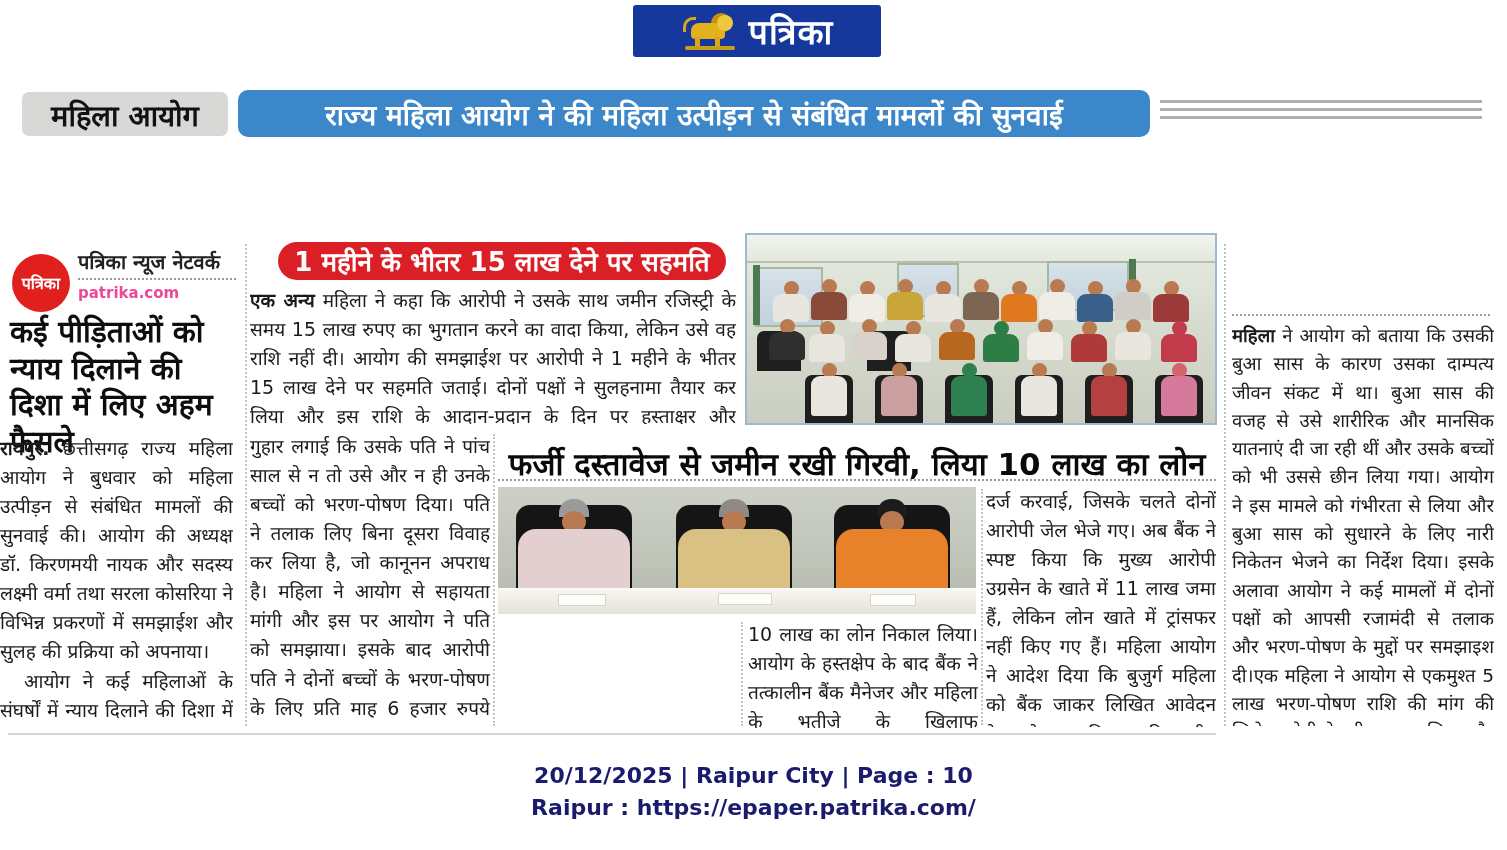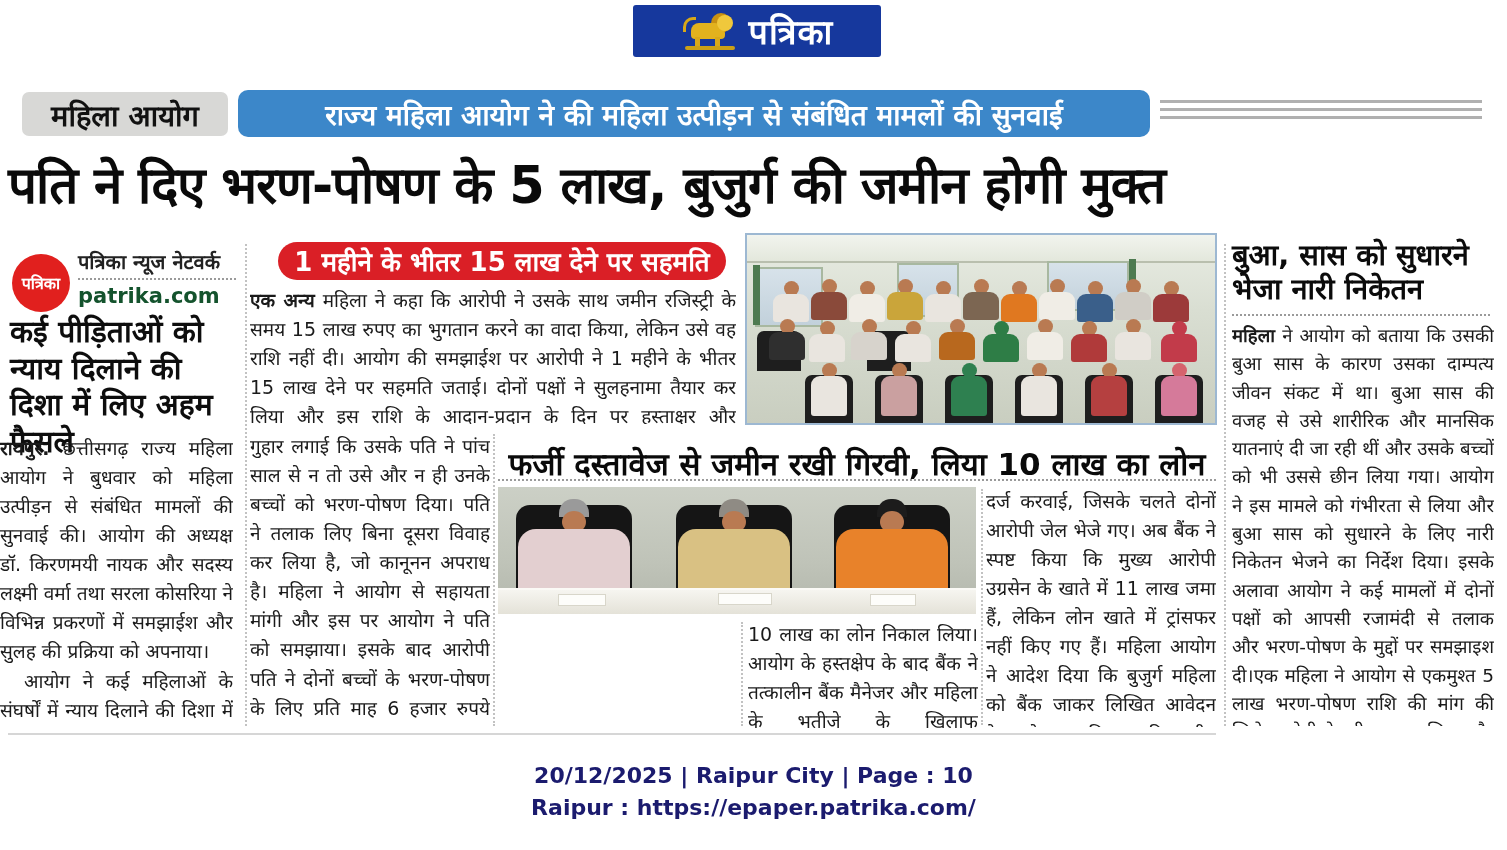--- a/index.html
+++ b/index.html
@@ -30,21 +30,21 @@
 
   
   .headline{left:8px;top:148px;width:1492px;font-size:51px;font-weight:bold;color:#0a0a0a;
             white-space:nowrap;letter-spacing:-1px;}
 
   
   .byline-badge{left:12px;top:254px;width:58px;height:58px;background:#e1201e;border-radius:50%;
                 display:flex;align-items:center;justify-content:center;color:#fff;font-size:16px;font-weight:bold;}
   .byline-net{left:78px;top:248px;width:165px;font-size:20px;font-weight:bold;color:#222;}
   .byline-rule{left:78px;top:278px;width:158px;border-top:2px dotted #9a9a9a;}
-  .byline-site{left:78px;top:284px;width:165px;font-size:21px;font-weight:bold;color:#14532d;}
+  .byline-site{left:78px;top:284px;width:165px;font-size:15px;font-weight:bold;color:#ec4899;}
 
   .subhead1{left:10px;top:314px;width:233px;font-size:30px;font-weight:bold;line-height:1.22;color:#0d0d0d;}
   .bodytext{font-size:19px;line-height:1.53;text-align:justify;color:#1a1a1a;}
   .lead-bold{font-weight:bold;}
   .col1-body{left:0;top:434px;width:233px;height:292px;overflow:hidden;}
 
   .vsep{border-left:2px dotted #c2c2c2;}
 
   
   .pill{left:278px;top:242px;width:448px;height:38px;background:#da1f26;border-radius:20px;
@@ -110,21 +110,20 @@
   </div>
 
   <div class="abs kicker-banner">राज्य महिला आयोग ने की महिला उत्पीड़न से संबंधित मामलों की सुनवाई</div>
   <div class="abs kicker-label">महिला आयोग</div>
   <div class="abs triple-lines">
       <div></div>
       <div></div>
       <div></div>
     </div>
 
-  <div class="abs headline">पति ने दिए भरण-पोषण के 5 लाख, बुजुर्ग की जमीन होगी मुक्त</div>
 
   <div class="abs byline-badge">पत्रिका</div>
   <div class="abs byline-net">पत्रिका न्यूज नेटवर्क</div>
   <div class="abs byline-rule"></div>
   <div class="abs byline-site">patrika.com</div>
 
   <div class="abs subhead1">कई पीड़िताओं को न्याय दिलाने की दिशा में लिए अहम फैसले</div>
   <div class="abs col1-body bodytext">
     <span class="lead-bold">रायपुर.</span><span> छत्तीसगढ़ राज्य महिला आयोग ने बुधवार को महिला उत्पीड़न से संबंधित मामलों की सुनवाई की। आयोग की अध्यक्ष डॉ. किरणमयी नायक और सदस्य लक्ष्मी वर्मा तथा सरला कोसरिया ने विभिन्न प्रकरणों में समझाईश और सुलह की प्रक्रिया को अपनाया।</span>
     <br><span style="display:inline-block;width:24px;"></span><span>आयोग ने कई महिलाओं के संघर्षों में न्याय दिलाने की दिशा में अहम फैसले लिए। 2006 में विवाह करने वाली महिला ने आयोग से</span>
@@ -296,21 +295,20 @@
     <div class="paper" style="left:372px;bottom:8px;width:44px;height:10px;"></div>
   </div>
 
   <div class="abs vsep" style="left:741px;top:622px;height:104px;"></div>
   <div class="abs story3-col2 bodytext">10 लाख का लोन निकाल लिया। आयोग के हस्तक्षेप के बाद बैंक ने तत्कालीन बैंक मैनेजर और महिला के भतीजे के खिलाफ एफआईआर</div>
   <div class="abs vsep" style="left:981px;top:489px;height:236px;"></div>
   <div class="abs story3-col3 bodytext">दर्ज करवाई, जिसके चलते दोनों आरोपी जेल भेजे गए। अब बैंक ने स्पष्ट किया कि मुख्य आरोपी उग्रसेन के खाते में 11 लाख जमा हैं, लेकिन लोन खाते में ट्रांसफर नहीं किए गए हैं। महिला आयोग ने आदेश दिया कि बुजुर्ग महिला को बैंक जाकर लिखित आवेदन देना होगा, ताकि उसकी जमीन को बंधनमुक्त किया जा सके।</div>
 
   <div class="abs vsep" style="left:1224px;top:244px;height:482px;"></div>
 
-  <div class="abs story4-head">बुआ, सास को सुधारने भेजा नारी निकेतन</div>
   <div class="abs story4-rule dotted-h"></div>
   <div class="abs story4-body bodytext">
     <span class="lead-bold">महिला</span><span> ने आयोग को बताया कि उसकी बुआ सास के कारण उसका दाम्पत्य जीवन संकट में था। बुआ सास की वजह से उसे शारीरिक और मानसिक यातनाएं दी जा रही थीं और उसके बच्चों को भी उससे छीन लिया गया। आयोग ने इस मामले को गंभीरता से लिया और बुआ सास को सुधारने के लिए नारी निकेतन भेजने का निर्देश दिया। इसके अलावा आयोग ने कई मामलों में दोनों पक्षों को आपसी रजामंदी से तलाक और भरण-पोषण के मुद्दों पर समझाइश दी।एक महिला ने आयोग से एकमुश्त 5 लाख भरण-पोषण राशि की मांग की जिसे आरोपी ने स्वीकार कर लिया और उसे महिला को सौंपा।</span>
   </div>
 
   <div class="abs bottom-rule"></div>
 
   <div class="abs footer">
     <div>20/12/2025 | Raipur City | Page : 10</div>
     <div><span>Raipur : </span><a href="#">https://epaper.patrika.com/</a></div>

